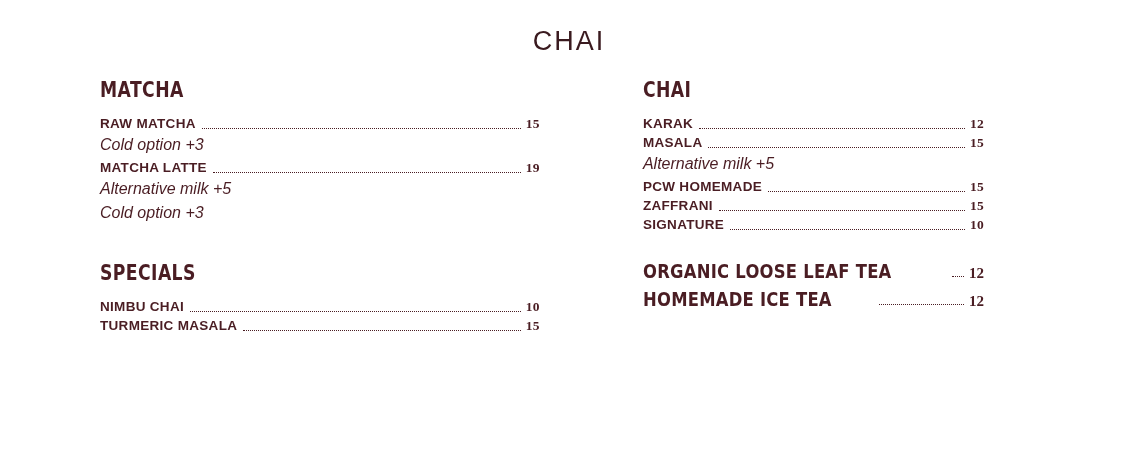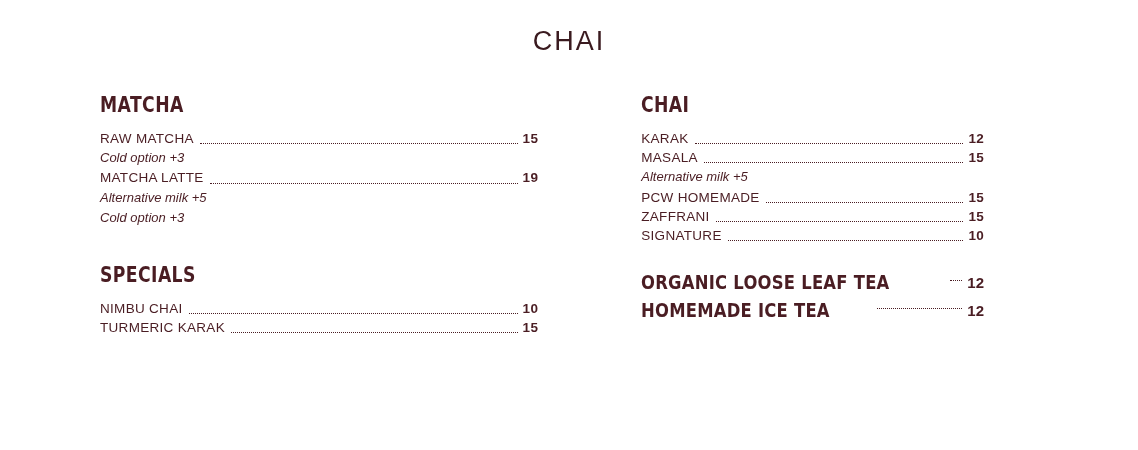--- a/index.html
+++ b/index.html
@@ -23,21 +23,21 @@
     text-align: center;
     font-size: 27px;
     font-weight: 400;
     letter-spacing: 2px;
     color: #3a1a1f;
     padding-top: 26px;
     font-family: "Liberation Sans", sans-serif;
   }
   .columns {
     position: absolute;
-    top: 95px;
+    top: 80px;
     left: 0;
     width: 984px;
     display: flex;
   }
   .col-left {
     width: 470px;
     margin-left: 100px;
   }
   .col-right {
     width: 355px;
@@ -63,45 +63,45 @@
     font-size: 13.5px;
     font-weight: bold;
     color: #4a1d23;
     letter-spacing: 0.3px;
     line-height: 1.35;
     margin-bottom: 1px;
   }
   .item-name {
     white-space: nowrap;
     font-family: "Liberation Sans", sans-serif;
-    font-weight: normal;
+    font-weight: bold;
   }
   .dots {
     flex: 1 1 auto;
     border-bottom: 1.5px dotted #4a1d23;
     margin: 0 5px 4px 6px;
     height: 1px;
     min-width: 12px;
   }
   .item-price {
     white-space: nowrap;
     font-weight: bold;
-    font-family: Liberation Sans, sans-serif;
+    font-family: Liberation Serif, serif;
   }
   .item-note {
-    font-size: 13px;
+    font-size: 16px;
     font-style: italic;
     font-weight: normal;
     color: #4a1d23;
     margin: 0 0 2px 0;
     line-height: 1.4;
   }
   .big-row {
     display: flex;
-    align-items: center;
+    align-items: flex-end;
     margin-bottom: 6px;
   }
   .big-row .item-name {
     font-family: "DejaVu Sans", sans-serif;
     font-weight: bold;
     font-size: 20px;
     letter-spacing: 0.3px;
     transform: scaleX(0.82);
     transform-origin: left bottom;
     line-height: 1.1;
@@ -146,21 +146,21 @@
 
       <div class="section-heading specials-heading">SPECIALS</div>
 
       <div class="item-row">
         <span class="item-name">NIMBU CHAI</span>
         <span class="dots"></span>
         <span class="item-price">10</span>
       </div>
 
       <div class="item-row">
-        <span class="item-name">TURMERIC KARAK</span>
+        <span class="item-name">TURMERIC MASALA</span>
         <span class="dots"></span>
         <span class="item-price">15</span>
       </div>
 
     </div>
 
     <div class="col-right">
 
       <div class="section-heading">CHAI</div>
 

